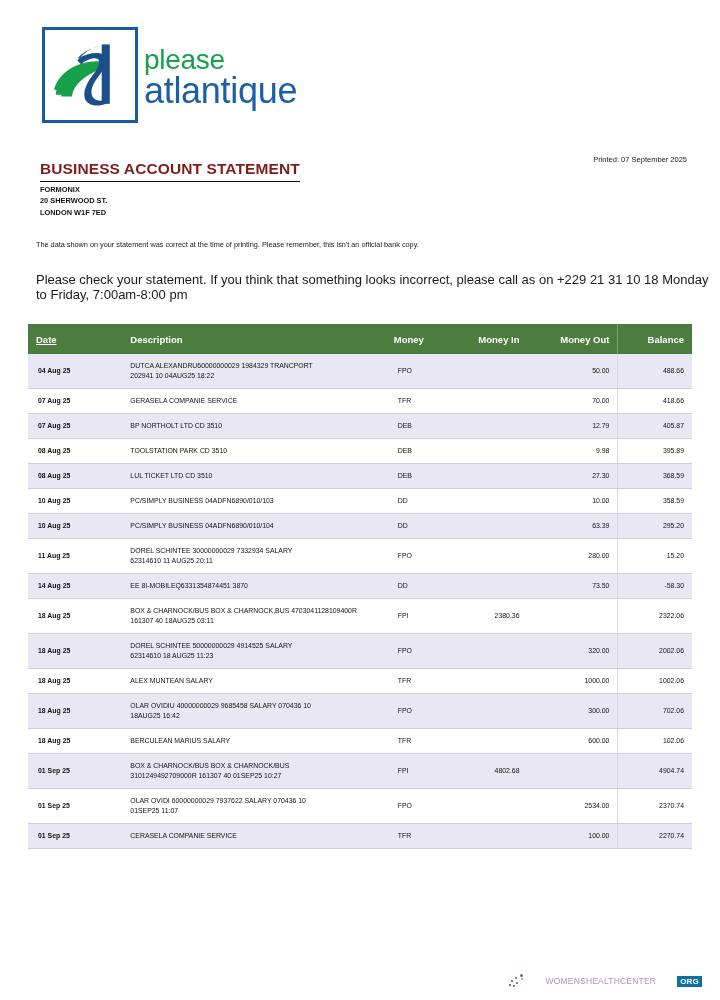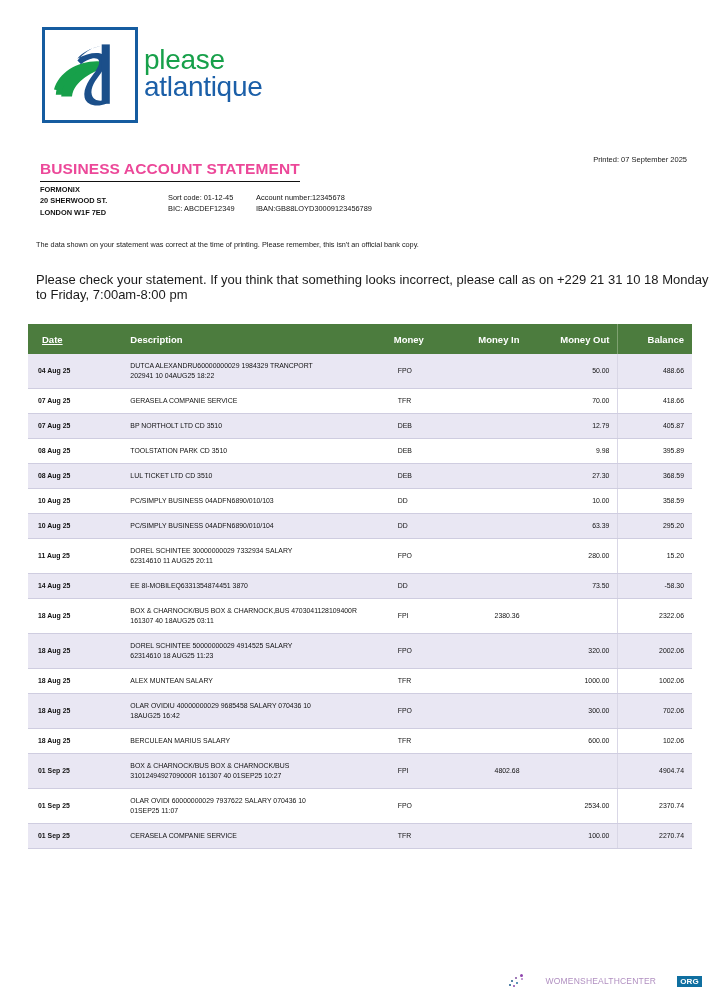--- a/index.html
+++ b/index.html
@@ -44,36 +44,36 @@
     line-height: 0.96;
   }
   .logo-words .w1 {
     font-size: 28px;
     color: #17a04a;
     letter-spacing: -0.3px;
     display: block;
     font-weight: 400;
   }
   .logo-words .w2 {
-    font-size: 28px;
+    font-size: 36px;
     color: #1b5fa8;
     letter-spacing: -0.3px;
     display: block;
     font-weight: 400;
   }
 
   
   .title {
     position: absolute;
     left: 40px;
     top: 160px;
     font-size: 15.5px;
     font-weight: bold;
     letter-spacing: 0.1px;
-    color: #ec4899;
+    color: #7f1d1d;
     padding-bottom: 3px;
     border-bottom: 1.5px solid #111;
     display: inline-block;
     white-space: nowrap;
   }
   .printed {
     position: absolute;
     right: 33px;
     top: 155px;
     font-size: 7.5px;
@@ -151,21 +151,21 @@
   .table tbody tr.alt td { background: #e9e7f3; }
   .table tbody tr.plain td { background: #ffffff; }
   .c-date   { width: 84px; font-weight: bold; }
   .c-desc   { width: 268px; }
   .c-type   { width: 58px; text-align: left; }
   .c-in     { width: 76px; text-align: right; }
   .c-out    { width: 88px; text-align: right; }
   .c-bal    { width: 72px; text-align: right; }
   .table tbody td.c-date { padding-left: 10px; }
   .table tbody td.c-desc { padding-left: 16px; }
-  .table thead th.h-date { padding-left: 14px; text-decoration: underline; }
+  .table thead th.h-date { padding-left: 8px; text-decoration: underline; }
   .table thead th.h-desc { padding-left: 16px; }
   .table thead th.h-type { padding-left: 4px; }
   .desc-l2 { display: block; }
 
   
   .table tbody td.c-out { border-right: 1px solid #d9d7e6; }
   .table thead th.h-out { border-right: 1px solid #7fa271; }
 
   
   .watermark {
@@ -218,30 +218,20 @@
 
   <div class="title">BUSINESS ACCOUNT STATEMENT</div>
   <div class="printed">Printed: 07 September 2025</div>
 
   <div class="meta">
     <div>FORMONIX</div>
     <div>20 SHERWOOD ST.</div>
     <div>LONDON W1F 7ED</div>
   </div>
 
-  <div class="meta-cols">
-    <div>
-      <span class="c1">Sort code: 01-12-45</span>
-      <span class="lbl">Account number:12345678</span>
-    </div>
-    <div>
-      <span class="c1">BIC: ABCDEF12349</span>
-      <span class="lbl">IBAN:GB88LOYD30009123456789</span>
-    </div>
-  </div>
 
   <div class="notice1">The data shown on your statement was correct at the time of printing. Please remember, this isn't an official bank copy.</div>
   <div class="notice2">Please check your statement. If you think that something looks incorrect, please call as on +229 21 31 10 18 Monday to Friday, 7:00am-8:00 pm</div>
 
   <table class="table">
     <thead>
       <tr>
         <th class="h-date c-date">Date</th>
         <th class="h-desc c-desc">Description</th>
         <th class="h-type c-type">Money</th>

